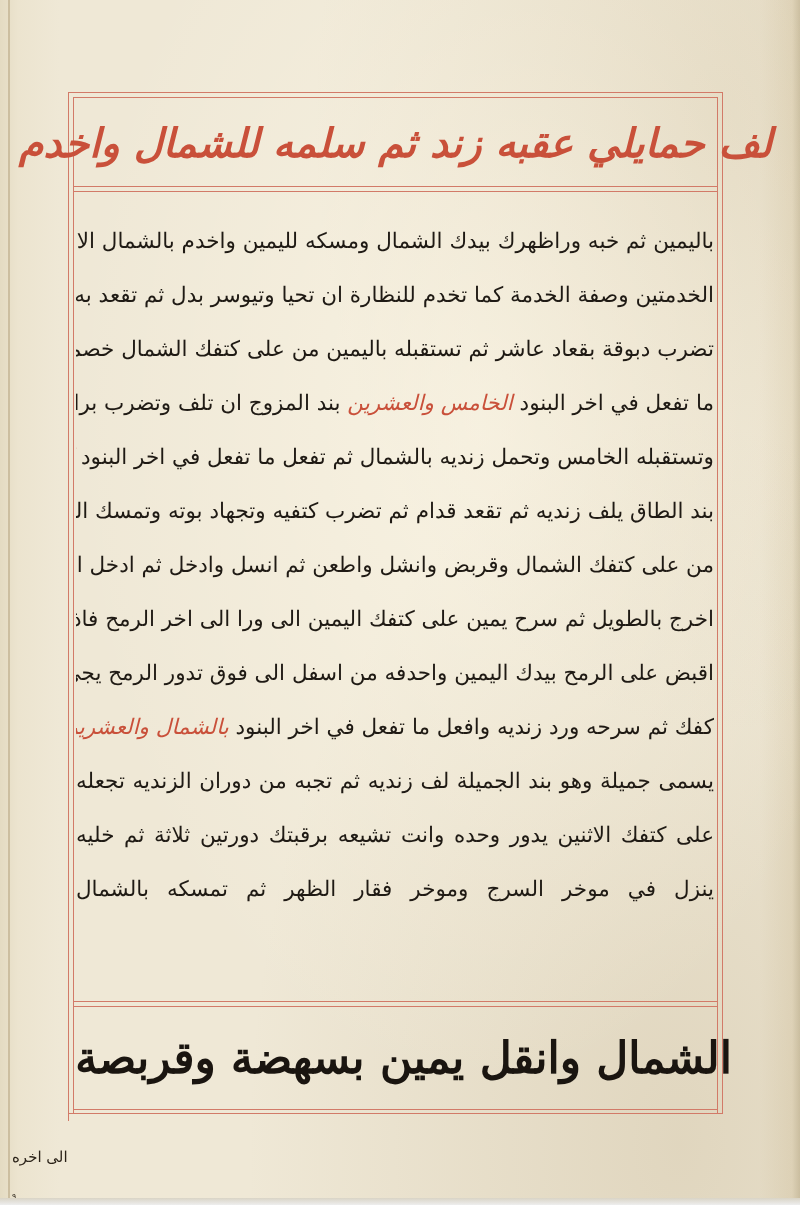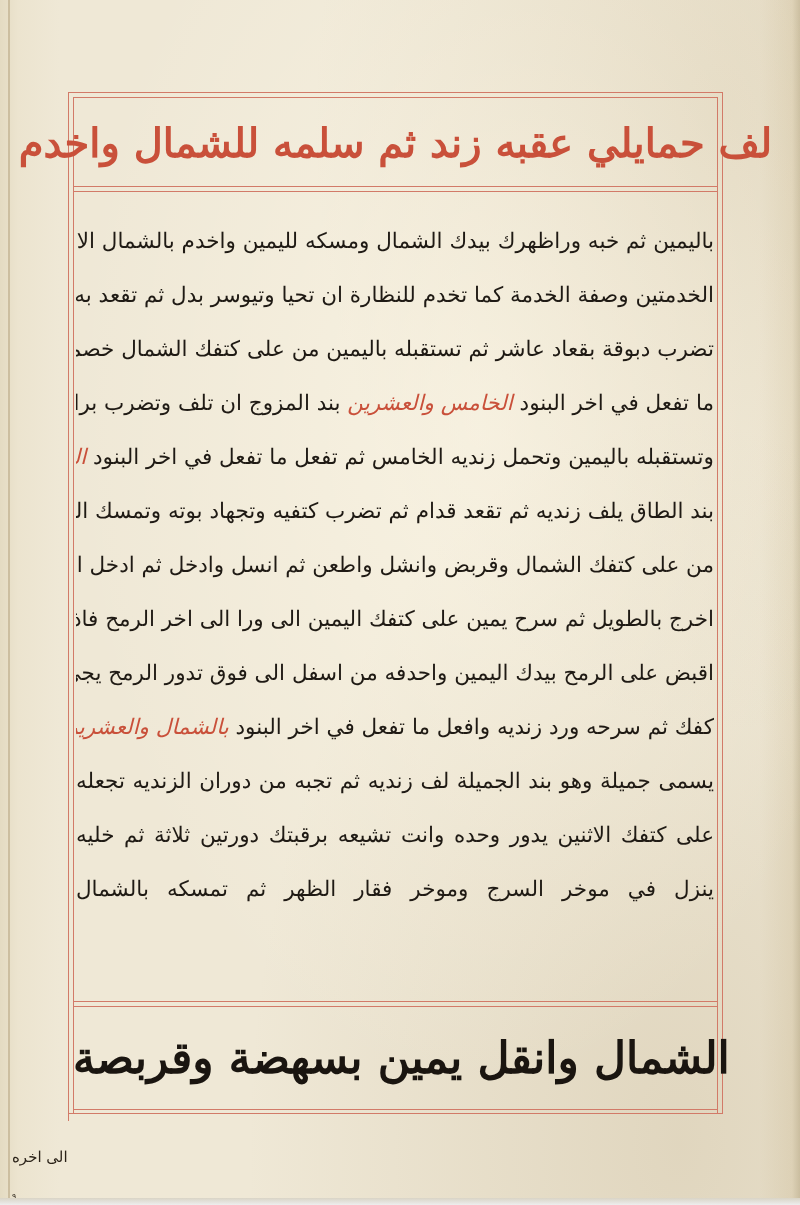--- a/index.html
+++ b/index.html
@@ -55,20 +55,21 @@
     justify-content: center;
   }
   .title-text {
     direction: rtl;
     font-family: "DejaVu Serif", serif;
     font-size: 40px;
     font-weight: bold;
     color: #c9503a;
     white-space: nowrap;
     letter-spacing: 1px;
+    font-style: italic;
   }
 
   
   .body-panel {
     position: absolute;
     left: 76px; top: 214px;
     width: 638px;
   }
   .line {
     direction: rtl;
@@ -80,25 +81,25 @@
     white-space: nowrap;
     text-align: justify;
     text-align-last: justify;
     overflow: hidden;
   }
   .line .red { color: #c9503a; font-style: italic; }
 
   
   .bottom-panel {
     position: absolute;
-    left: 73px; top: 1007px;
+    left: 89px; top: 1007px;
     width: 643px; height: 101px;
     display: flex;
     align-items: center;
-    justify-content: flex-start;
+    justify-content: flex-end;
   }
   .bottom-text {
     direction: rtl;
     font-family: "DejaVu Serif", serif;
     font-size: 44px;
     font-weight: bold;
     color: #1a1510;
     white-space: nowrap;
     letter-spacing: 2px;
   }
@@ -142,21 +143,21 @@
 
   <div class="title-panel">
     <span class="title-text">لف حمايلي عقبه زند ثم سلمه للشمال واخدم</span>
   </div>
 
   <div class="body-panel">
     <div class="line"><span>باليمين ثم خبه وراظهرك بيدك الشمال ومسكه لليمين واخدم بالشمال الاجل ذلك سمي</span></div>
     <div class="line"><span>الخدمتين وصفة الخدمة كما تخدم للنظارة ان تحيا وتيوسر بدل ثم تقعد به قدام ثم</span></div>
     <div class="line"><span>تضرب دبوقة بقعاد عاشر ثم تستقبله باليمين من على كتفك الشمال خصمانيه وتفعل</span></div>
     <div class="line"><span>ما تفعل في اخر البنود</span> <span class="red">الخامس والعشرين</span> <span>بند المزوج ان تلف وتضرب براس الرمح على عنق الشمال</span></div>
-    <div class="line"><span>وتستقبله باليمين وتحمل زنديه الخامس ثم تفعل ما تفعل في اخر البنود</span> <span class="red">السادس والعشرين</span></div>
+    <div class="line"><span>وتستقبله الخامس وتحمل زنديه بالشمال ثم تفعل ما تفعل في اخر البنود</span> <span class="red">السادس والعشرين</span></div>
     <div class="line"><span>بند الطاق يلف زنديه ثم تقعد قدام ثم تضرب كتفيه وتجهاد بوته وتمسك الرمح قايم</span></div>
     <div class="line"><span>من على كتفك الشمال وقربض وانشل واطعن ثم انسل وادخل ثم ادخل ايضا بالطويل ثم</span></div>
     <div class="line"><span>اخرج بالطويل ثم سرح يمين على كتفك اليمين الى ورا الى اخر الرمح فاذا وصلت اخر الرمح</span></div>
     <div class="line"><span>اقبض على الرمح بيدك اليمين واحدفه من اسفل الى فوق تدور الرمح يجي راسه في</span></div>
     <div class="line"><span>كفك ثم سرحه ورد زنديه وافعل ما تفعل في اخر البنود</span> <span class="red">بالشمال والعشرين</span></div>
     <div class="line"><span>يسمى جميلة وهو بند الجميلة لف زنديه ثم تجبه من دوران الزنديه تجعله</span></div>
     <div class="line"><span>على كتفك الاثنين يدور وحده وانت تشيعه برقبتك دورتين ثلاثة ثم خليه</span></div>
     <div class="line"><span>ينزل في موخر السرج وموخر فقار الظهر ثم تمسكه بالشمال</span></div>
   </div>
 

